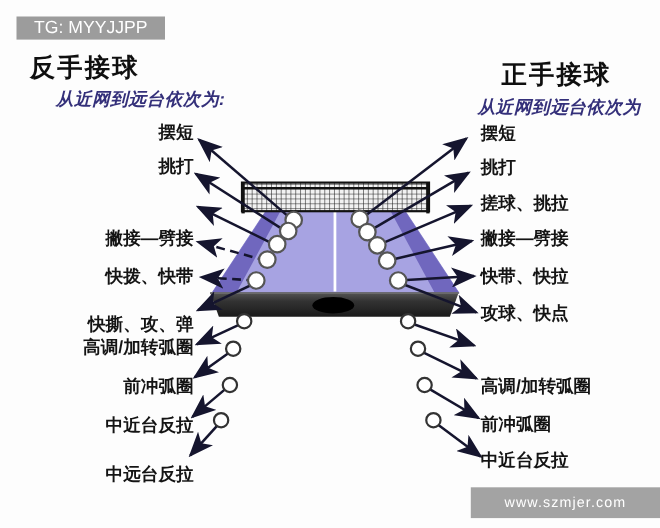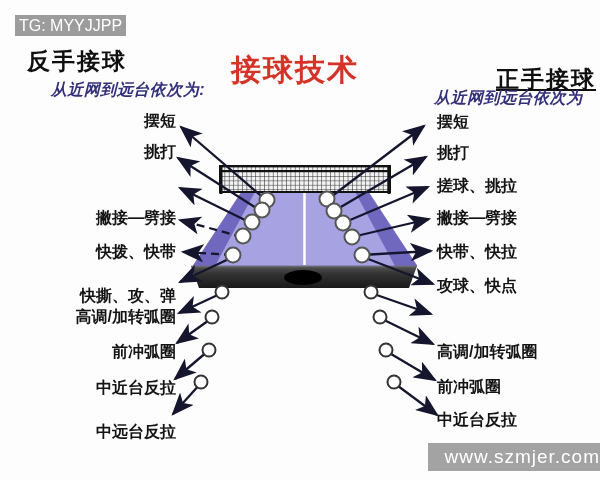--- a/index.html
+++ b/index.html
@@ -8,35 +8,35 @@
     --table-main:#a7a3e2; --table-dark:#7067be; --edge-dark:#262626;
     --line:#1c1c3a;
   }
   html,body{margin:0;padding:0;background:#e8e8e8;}
   #stage{
     position:relative;width:600px;height:480px;background:var(--bg);
     overflow:hidden;font-family:"Liberation Sans", sans-serif;
   }
   .abs{position:absolute;}
   .banner{
-    left:15px;top:15px;height:21px;line-height:21px;padding:0 4px;
+    left:15px;top:15px;height:21px;line-height:21px;padding:0 16px;
     background:var(--banner-bg);color:var(--banner-ink);font-size:16px;
   }
   .watermark{
     left:428px;top:443px;width:172px;height:28px;line-height:28px;
-    background:#a3a3a3;color:#fff;font-size:19px;text-align:right;
+    background:#a3a3a3;color:#fff;font-size:13px;text-align:center;
     letter-spacing:1px;
   }
   .title{
     left:215px;top:50px;width:160px;text-align:center;
     color:var(--title-red);font-size:30px;font-weight:bold;letter-spacing:2px;
   }
   .hdr{font-size:23px;font-weight:bold;color:#0f0f0f;letter-spacing:2px;}
   .hdr-left{left:27px;top:46px;width:140px;text-align:left;}
-  .hdr-right{left:456px;top:64px;width:140px;text-align:right;text-decoration:underline;}
+  .hdr-right{left:456px;top:52px;width:140px;text-align:left;}
   .sub{
     font-size:16px;font-weight:bold;font-style:italic;color:var(--sub-ink);
     letter-spacing:.5px;
   }
   .sub-left{left:5px;top:80px;width:200px;text-align:right;}
   .sub-right{left:434px;top:88px;width:160px;}
   .lbl{
     font-size:16px;font-weight:bold;color:var(--ink);white-space:nowrap;
     line-height:24px;
   }
@@ -131,21 +131,20 @@
       <circle cx="201" cy="382" r="6.5"></circle>
       <circle cx="371" cy="292" r="6.5"></circle>
       <circle cx="380" cy="317" r="6.5"></circle>
       <circle cx="386" cy="350" r="6.5"></circle>
       <circle cx="394" cy="382" r="6.5"></circle>
     </g>
   </svg>
 
   <div class="abs banner">TG: MYYJJPP</div>
 
-  <div class="abs title">接球技术</div>
 
   <div class="abs hdr hdr-left">反手接球</div>
   <div class="abs hdr hdr-right">正手接球</div>
 
   <div class="abs sub sub-left">从近网到远台依次为:</div>
   <div class="abs sub sub-right">从近网到远台依次为</div>
 
   <div class="abs lbl lcol" style="top:109px">摆短</div>
   <div class="abs lbl lcol" style="top:140px">挑打</div>
   <div class="abs lbl lcol" style="top:206px">撇接—劈接</div>

